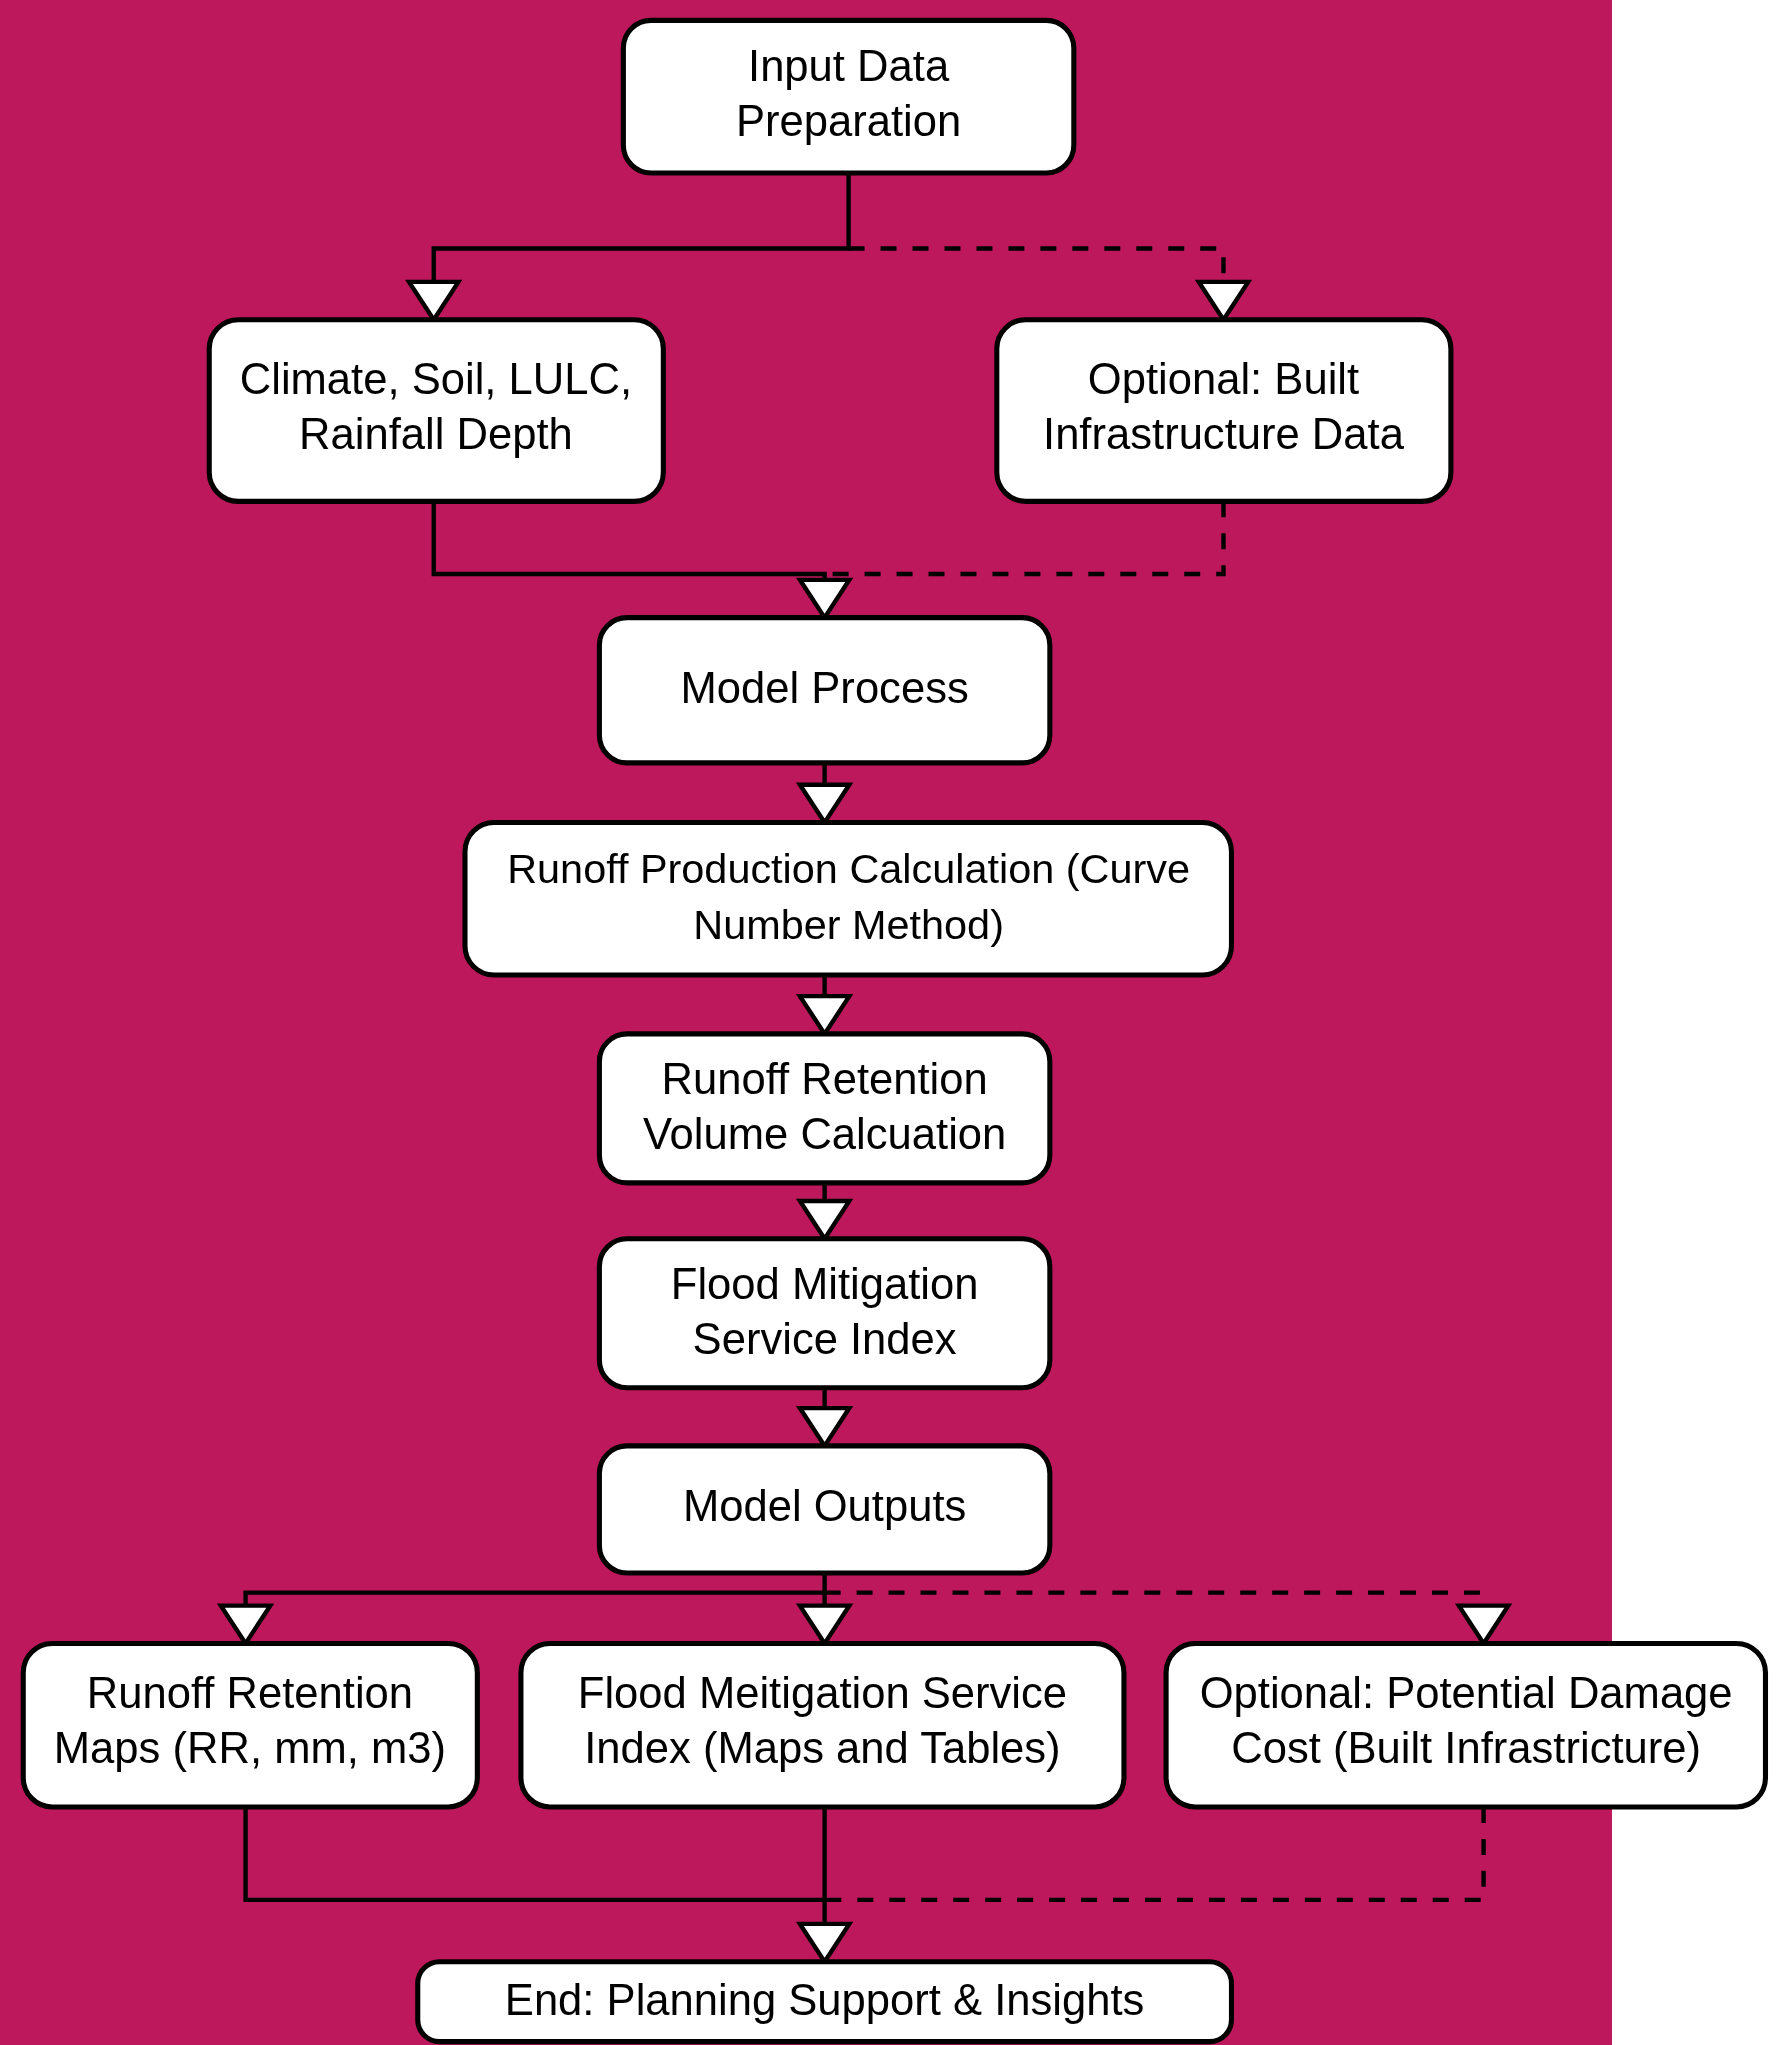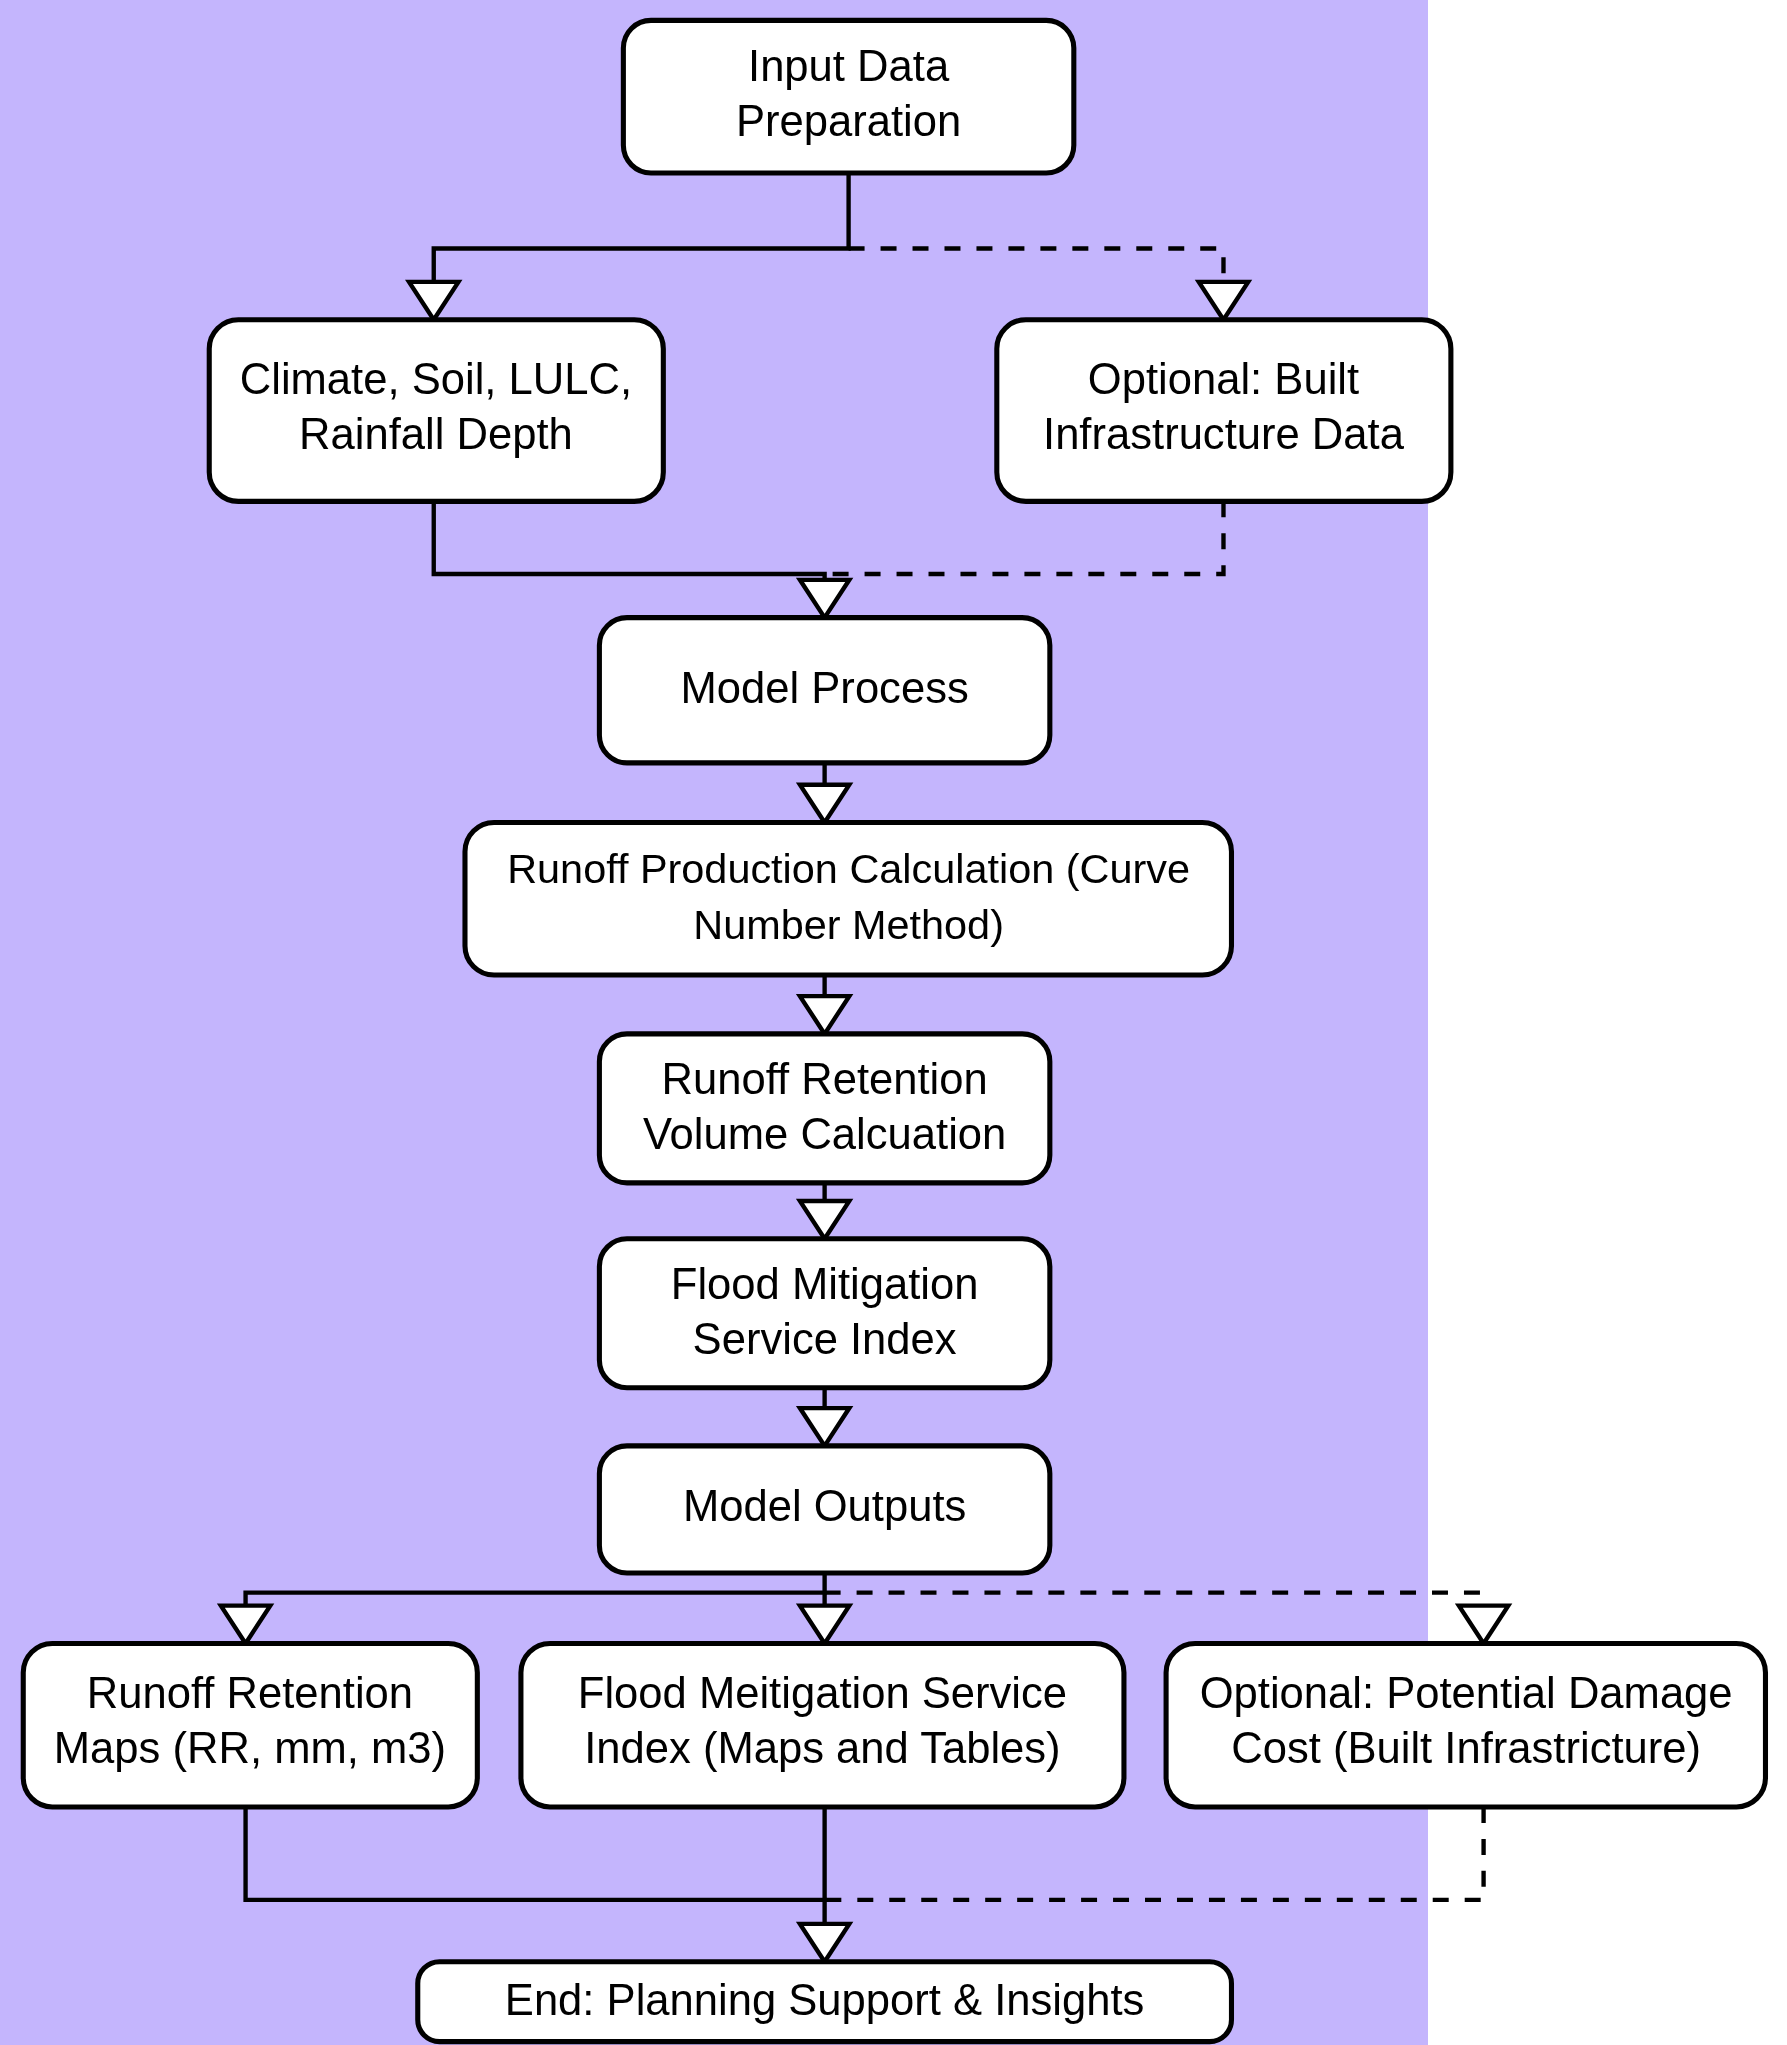--- a/index.html
+++ b/index.html
@@ -9,23 +9,23 @@
     background: #ffffff;
   }
   body {
     width: 1788px;
     height: 2046px;
     font-family: "Liberation Sans", sans-serif;
     overflow: hidden;
   }
   #flow-root {
     position: relative;
-    width: 1428px;
+    width: 1612px;
     height: 2046px;
-    background: #c4b5fd;
+    background: #be185d;
   }
   svg#flowchart {
     display: block;
     width: 1788px;
     height: 2046px;
   }
   .node-box {
     fill: #ffffff;
     stroke: #000000;
     stroke-width: 7;

